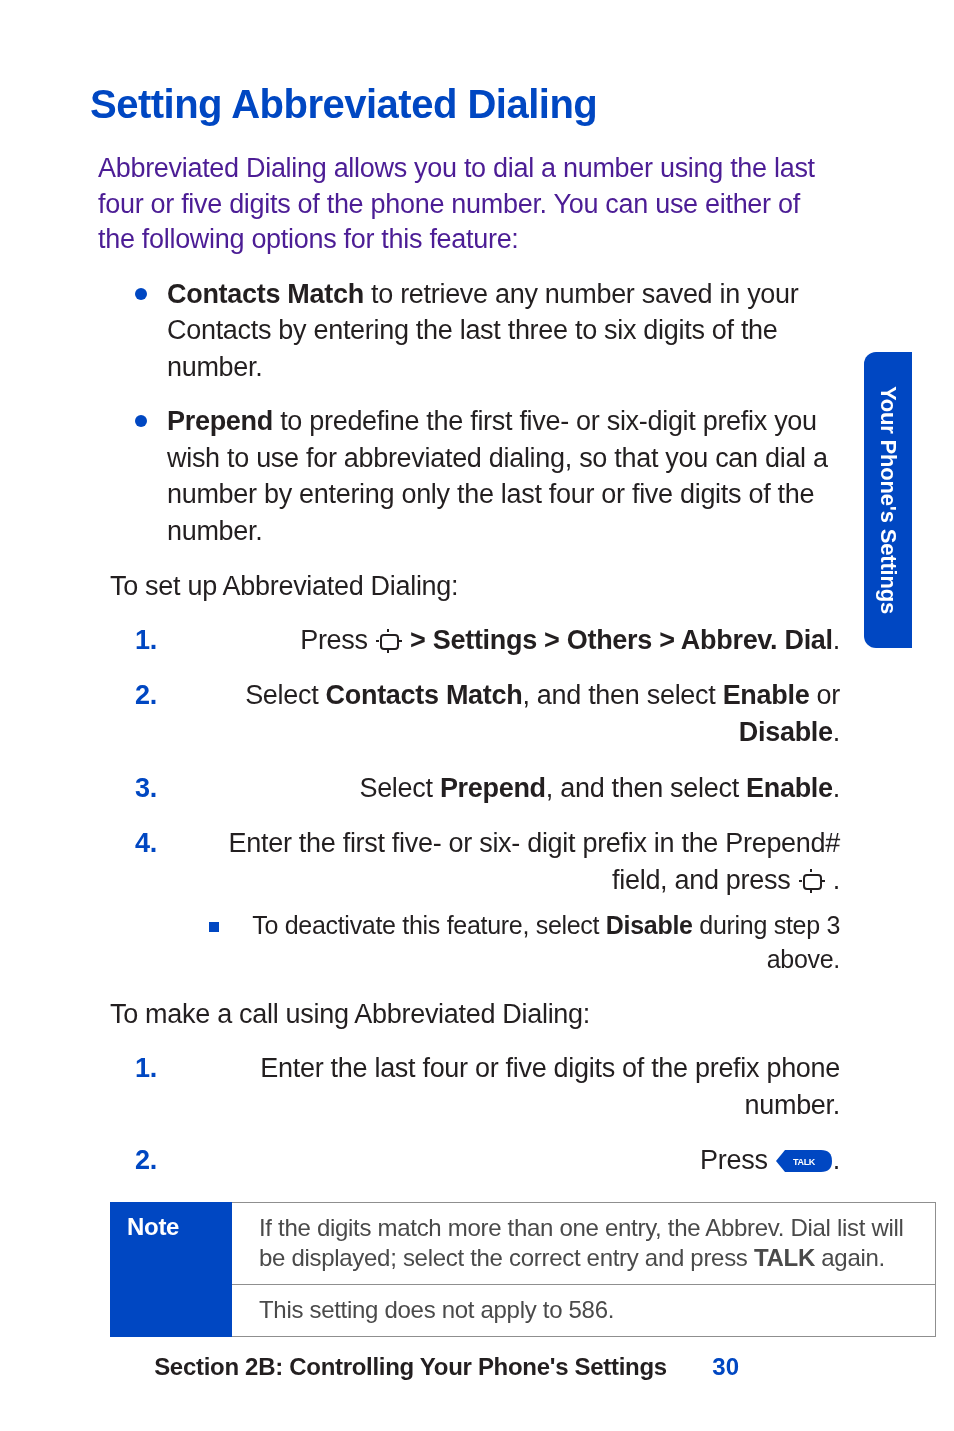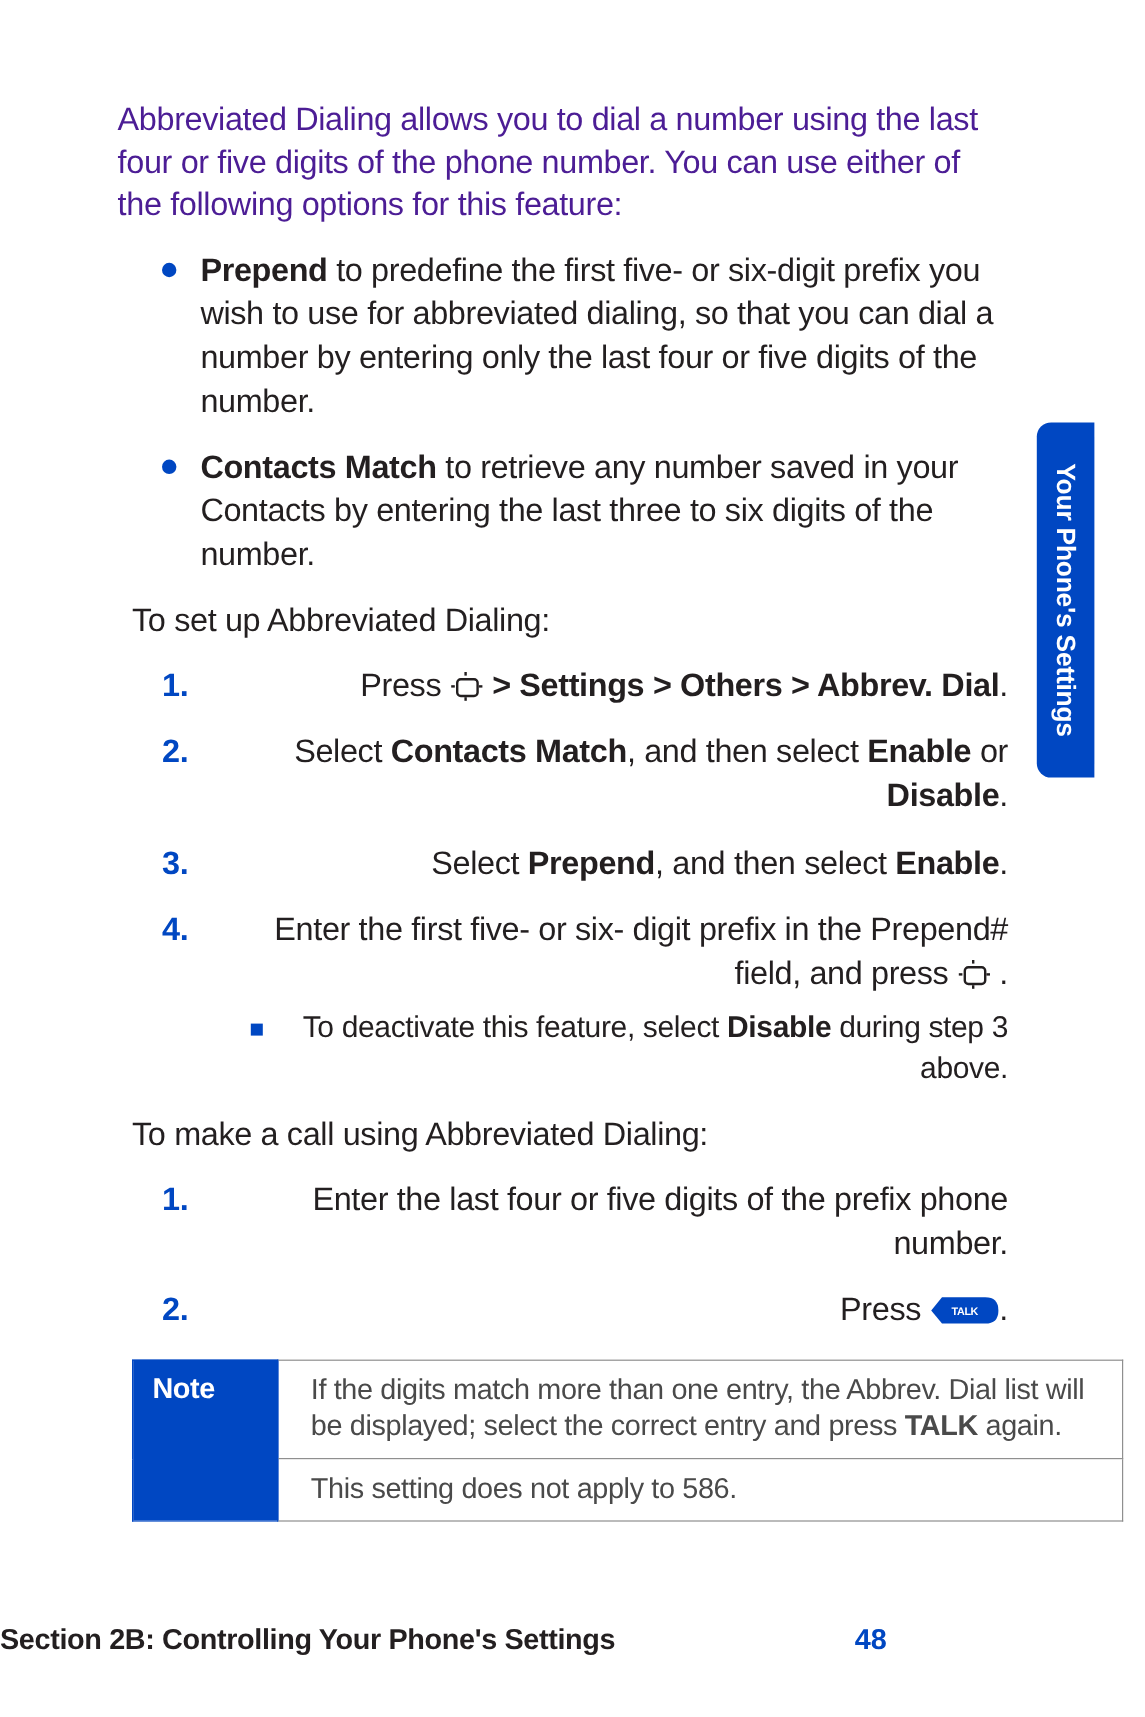--- a/index.html
+++ b/index.html
@@ -248,21 +248,21 @@
     font-size: 22px;
     letter-spacing: -0.2px;
   }
 
   
   .footer {
     position: absolute;
     bottom: 50px;
     left: 0;
     width: 821px;
-    text-align: left;
+    text-align: center;
   }
   .footer .foot-text {
     font-size: 24px;
     font-weight: 700;
     color: #231f20;
     display: inline;
     letter-spacing: -0.3px;
   }
   .footer .page-num {
     position: absolute;
@@ -277,29 +277,30 @@
 <body>
 
 <div class="page">
 
   <div class="side-tab">
     <span class="label">Your Phone's Settings</span>
   </div>
 
   <div class="content">
 
+    <h1 class="section-title">Setting Abbreviated Dialing</h1>
 
     <p class="intro">Abbreviated Dialing allows you to dial a number using the last four or five digits of the phone number. You can use either of the following options for this feature:</p>
 
     <ul class="feature-list">
       <li>
+        <span class="bold">Contacts Match</span><span> to retrieve any number saved in your Contacts by entering the last three to six digits of the number.</span>
+      </li>
+      <li>
         <span class="bold">Prepend</span><span> to predefine the first five- or six-digit prefix you wish to use for abbreviated dialing, so that you can dial a number by entering only the last four or five digits of the number.</span>
-      </li>
-      <li>
-        <span class="bold">Contacts Match</span><span> to retrieve any number saved in your Contacts by entering the last three to six digits of the number.</span>
       </li>
     </ul>
 
     <p class="subhead">To set up Abbreviated Dialing:</p>
 
     <ol class="steps">
       <li>
         <span>Press </span><span class="navkey"><span class="tick-l"></span><span class="tick-r"></span><span class="tick-t"></span><span class="tick-b"></span></span><span class="bold"> &gt; Settings &gt; Others &gt; Abbrev. Dial</span><span>.</span>
       </li>
       <li>
@@ -345,16 +346,16 @@
       <tr>
         <td>This setting does not apply to 586.</td>
       </tr>
     </tbody>
       </table>
 
   </div>
 
   <div class="footer">
     <span class="foot-text">Section 2B: Controlling Your Phone's Settings</span>
-    <span class="page-num">48</span>
+    <span class="page-num">30</span>
   </div>
 
 </div>
 
 </body></html>

